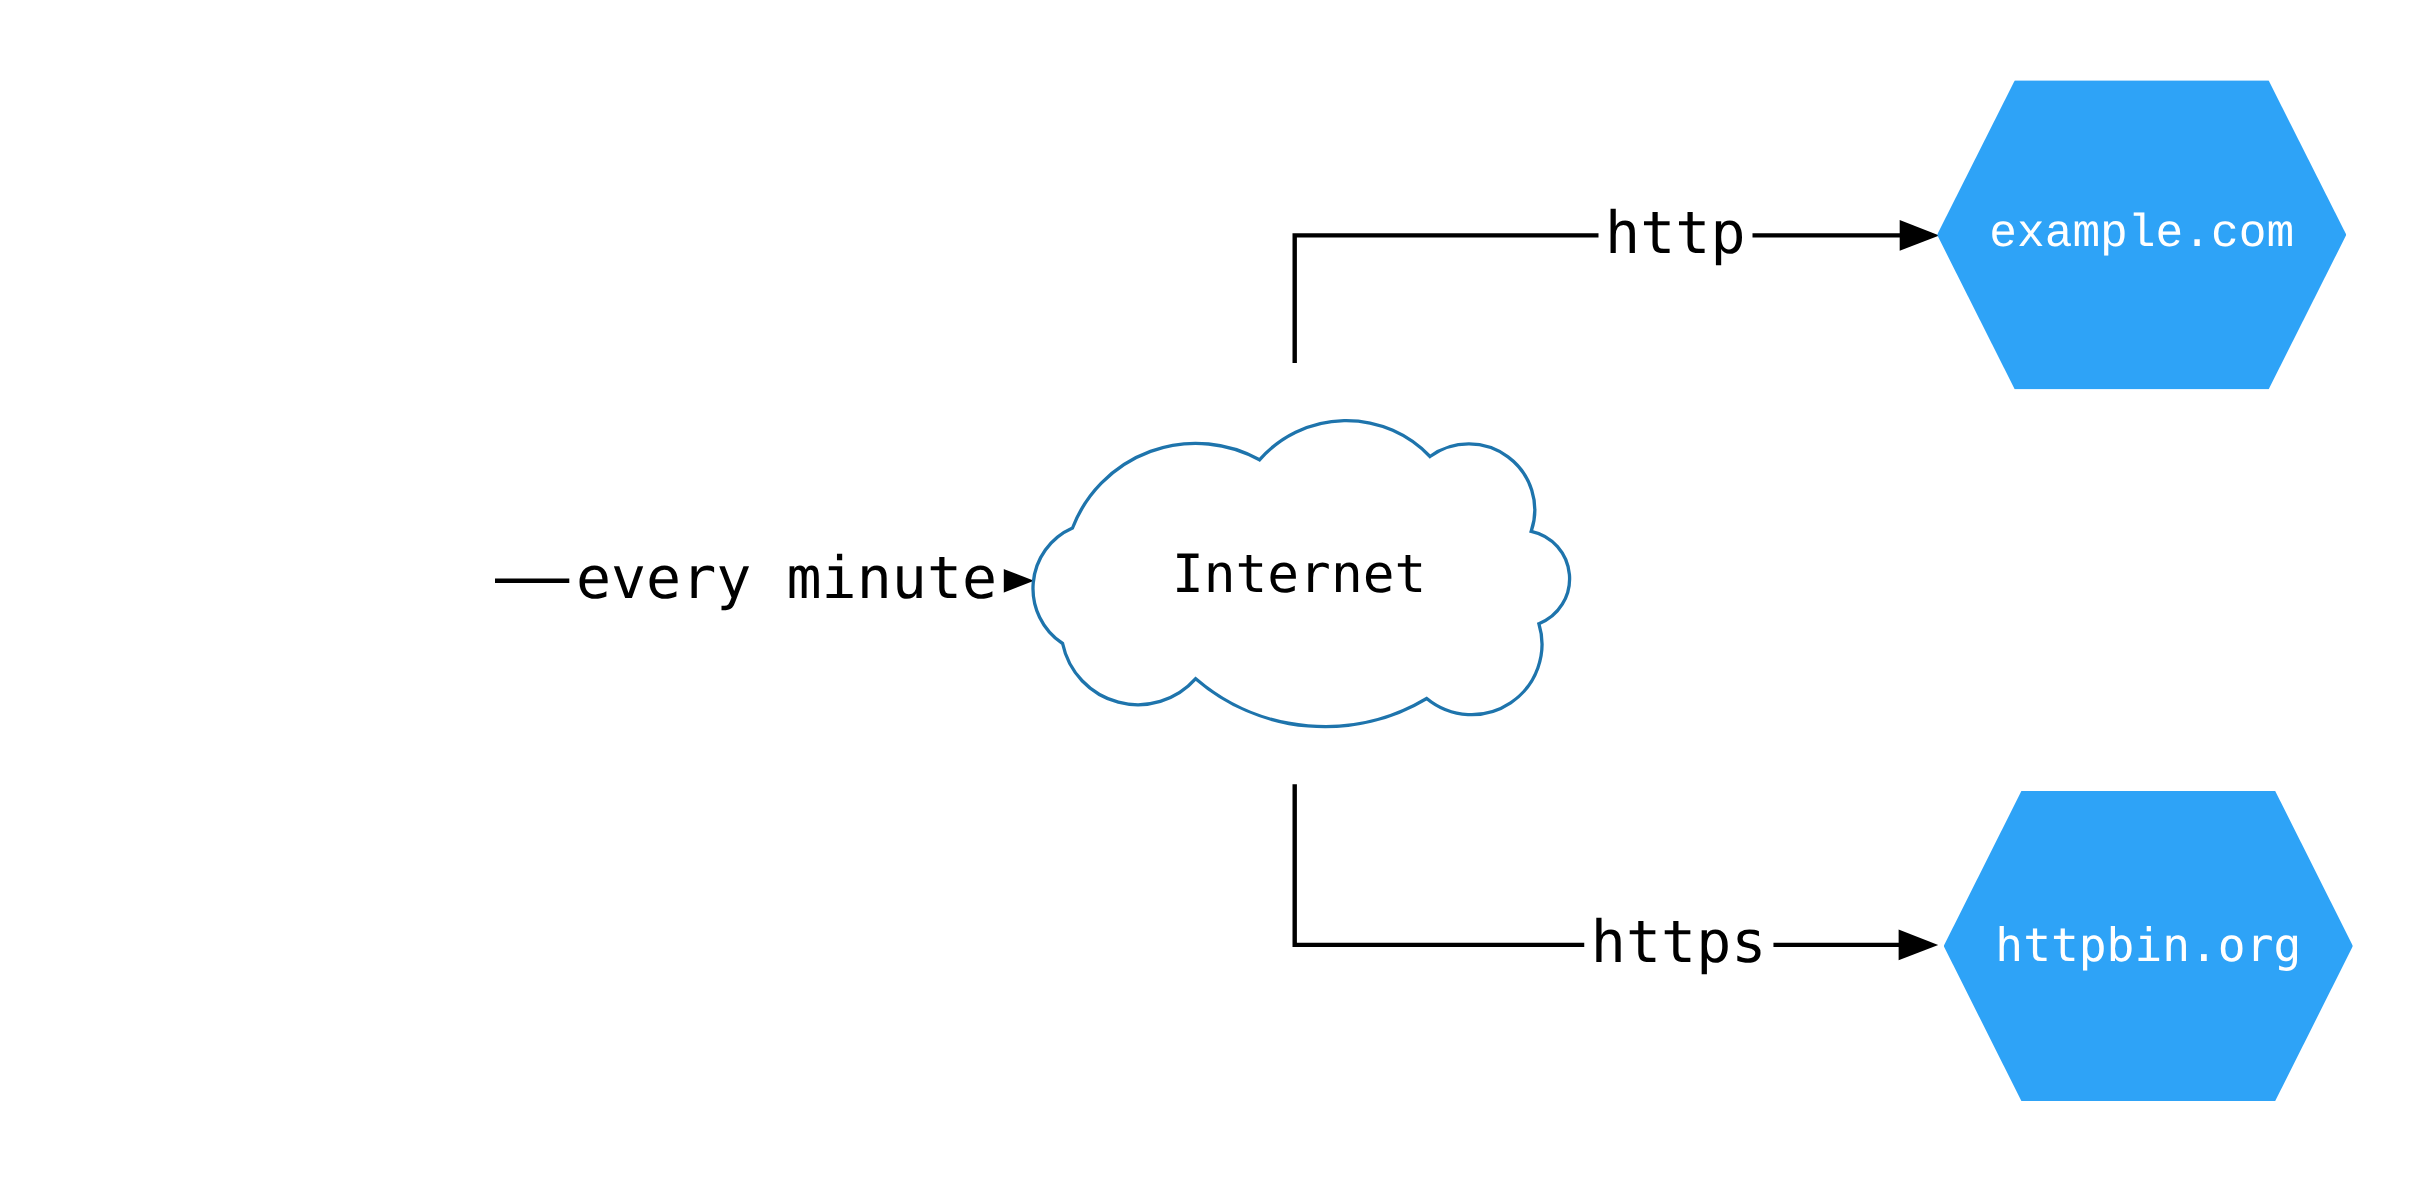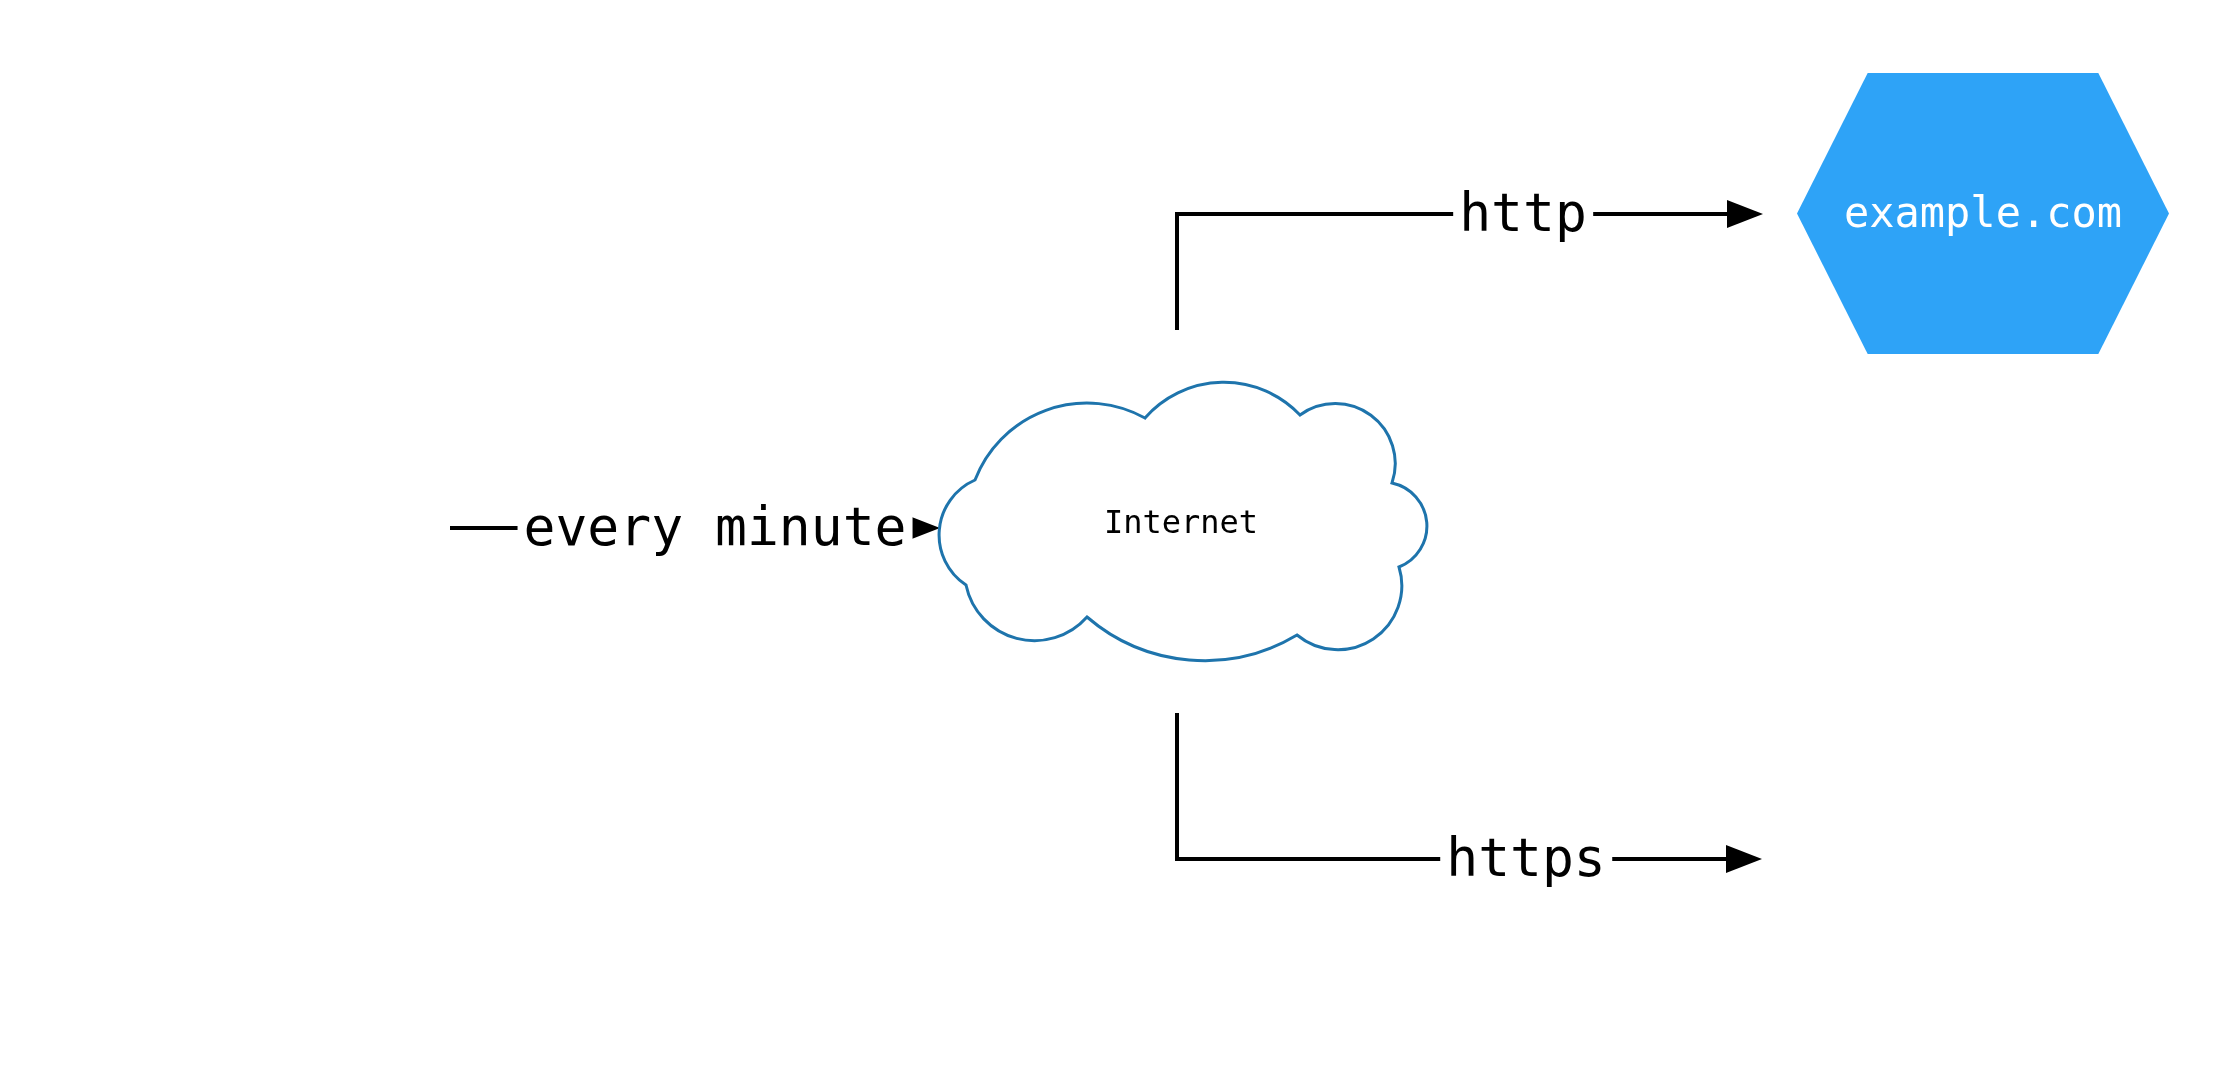--- a/index.html
+++ b/index.html
@@ -59,21 +59,21 @@
     color: var(--edge-label-text);
     font-size: 53px;
     line-height: 1.1;
     padding: 0 6px;
     white-space: nowrap;
   }
   .cloud-label {
     position: absolute;
     transform: translate(-50%, -50%);
     color: var(--edge-label-text);
-    font-size: 32px;
+    font-size: 48px;
     white-space: nowrap;
   }
 </style>
 </head>
 <body>
 
 <div class="canvas">
 
   <svg class="edges-layer" width="2213" height="1076" viewBox="0 0 2213 1076" xmlns="http://www.w3.org/2000/svg">
 
@@ -92,24 +92,27 @@
              A 105,105 0 0 1 1300,415
              A 60,60 0 0 1 1392,483
              A 44,44 0 0 1 1399,567
              A 64,64 0 0 1 1297,635
              A 180,180 0 0 1 1087,617
              A 70,70 0 0 1 966,585
              Z"></path>
   </svg>
 
 
-  <div class="hex-node" style="left:1797px; top:73px; width:372px; height:281px;">
+  <div class="hex-node" style="left:1761px; top:73px; width:372px; height:281px;font-family:Liberation Mono, monospace;">
     <span>example.com</span>
   </div>
 
+  <div class="hex-node" style="left:1767px; top:719px; width:372px; height:282px;">
+    <span>httpbin.org</span>
+  </div>
 
   <div class="cloud-label" style="left:1181px; top:522px;">Internet</div>
 
   <div class="edge-label" style="left:715px; top:527px;">every minute</div>
 
   <div class="edge-label" style="left:1523px; top:213px;">http</div>
 
   <div class="edge-label" style="left:1526px; top:858px;text-align:center;">https</div>
 
 </div>

